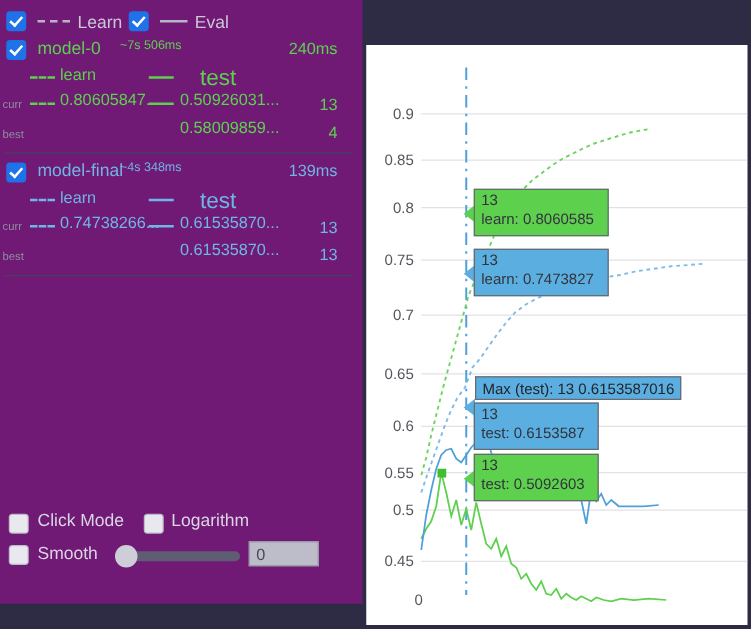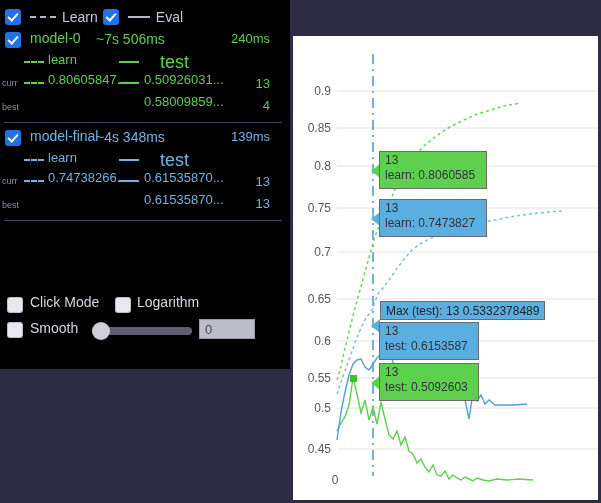--- a/index.html
+++ b/index.html
@@ -8,22 +8,22 @@
     background:#2e2b45;
     font-family:"Liberation Sans", sans-serif;
     font-size:13px;
     color:#d8d6e2;
     -webkit-font-smoothing:antialiased;
   }
   .app{position:relative;width:601px;height:503px;}
 
   
   .sidebar{
-    position:absolute;left:0;top:0;width:290px;height:369px;
-    background:#000000;
+    position:absolute;left:0;top:0;width:290px;height:483px;
+    background:#701a75;
   }
   .legend-row{
     position:absolute;left:6px;top:7px;height:20px;
     display:flex;align-items:center;gap:0px;
   }
   .cb{
     width:14px;height:14px;border-radius:2px;background:#1f72e8;
     position:relative;flex:0 0 auto;display:inline-block;
     box-shadow:0 0 0 1px #1f72e8;
   }
@@ -38,21 +38,21 @@
   .solidline{display:inline-block;width:22px;border-top:2px solid #b6b4c6;height:0;}
   .legend-label{color:#c9c7d6;font-size:14px;}
   .gap10{width:10px;display:inline-block;}
   .gap6{width:6px;display:inline-block;}
 
   
   .model{position:absolute;left:0;width:290px;}
   .model .hdr{position:relative;height:22px;}
   .model .hdr .cb{position:absolute;left:6px;top:3px;}
   .model .name{position:absolute;left:30px;top:0px;font-size:14px;}
-  .model .dur{position:absolute;left:96px;top:1px;font-size:14px;}
+  .model .dur{position:absolute;left:96px;top:1px;font-size:10px;}
   .model .ms{position:absolute;right:20px;top:1px;font-size:13px;}
 
   .series-row{position:relative;height:20px;}
   .series-row .d1{position:absolute;left:24px;top:9px;width:20px;border-top:2px dashed currentColor;}
   .series-row .lbl1{position:absolute;left:48px;top:0;font-size:13px;}
   .series-row .d2{position:absolute;left:119px;top:9px;width:20px;border-top:2px solid currentColor;}
   .series-row .lbl2{position:absolute;left:160px;top:0;font-size:18px;}
 
   .val-row{position:relative;height:22px;}
   .val-row .tag{position:absolute;left:2px;top:6px;font-size:9px;color:#8f8da0;}
@@ -268,21 +268,21 @@
       <span class="l1">13</span>
       <span class="l2">learn: 0.8060585</span>
     </div>
 
     <div class="arrow b" style="left:78px;top:176px;"></div>
     <div class="tt b" style="left:86px;top:163px;width:108px;height:38px;">
       <span class="l1">13</span>
       <span class="l2">learn: 0.7473827</span>
     </div>
 
-    <div class="ttsingle" style="left:87px;top:265px;height:19px;">Max (test): 13 0.5332378489</div>
+    <div class="ttsingle" style="left:87px;top:265px;height:19px;">Max (test): 13 0.6153587016</div>
 
     <div class="arrow b" style="left:78px;top:283px;"></div>
     <div class="tt b" style="left:86px;top:286px;width:100px;height:38px;">
       <span class="l1">13</span>
       <span class="l2">test: 0.6153587</span>
     </div>
 
     <div class="arrow g" style="left:78px;top:340px;"></div>
     <div class="tt g" style="left:86px;top:327px;width:100px;height:38px;">
       <span class="l1">13</span>

